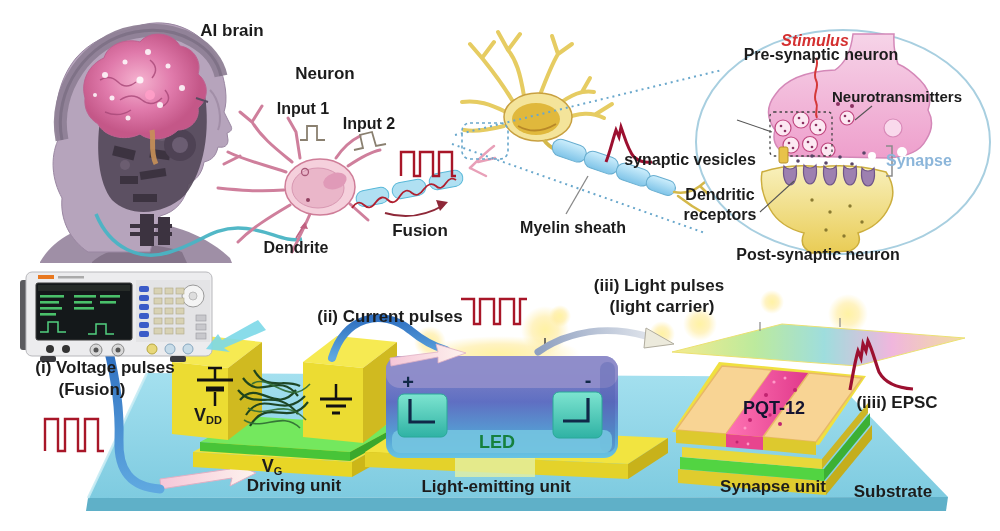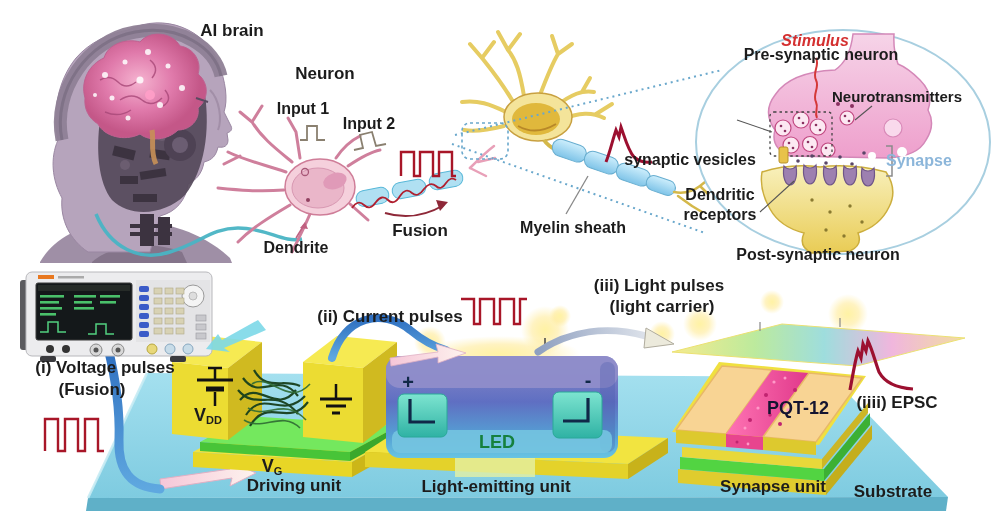--- a/index.html
+++ b/index.html
@@ -512,19 +512,19 @@
 <div class="lbl big" style="left:300px;top:308px;width:180px;">(ii) Current pulses</div>
 <div class="lbl big" style="left:569px;top:277px;width:180px;">(iii) Light pulses</div>
 <div class="lbl big" style="left:572px;top:298px;width:180px;">(light carrier)</div>
 <div class="lbl big" style="left:837px;top:394px;width:120px;">(iiii) EPSC</div>
 
 <div class="lbl" style="left:186px;top:406px;width:44px;font-size:18px;"><span>V</span><span class="sub">DD</span></div>
 <div class="lbl" style="left:252px;top:457px;width:40px;font-size:18px;"><span>V</span><span class="sub">G</span></div>
 <div class="lbl sign" style="left:396px;top:372px;width:24px;">+</div>
 <div class="lbl sign" style="left:576px;top:370px;width:24px;">-</div>
 <div class="lbl navy" style="left:467px;top:433px;width:60px;font-size:18px;">LED</div>
-<div class="lbl" style="left:748px;top:399px;width:100px;font-size:18px;color:#141430;">PQT-12</div>
+<div class="lbl" style="left:724px;top:399px;width:100px;font-size:18px;color:#141430;">PQT-12</div>
 
 <div class="lbl big" style="left:214px;top:477px;width:160px;">Driving unit</div>
 <div class="lbl big" style="left:396px;top:478px;width:200px;">Light-emitting unit</div>
 <div class="lbl big" style="left:693px;top:478px;width:160px;">Synapse unit</div>
 <div class="lbl big" style="left:833px;top:483px;width:120px;">Substrate</div>
 </div>
 
 </body></html>

